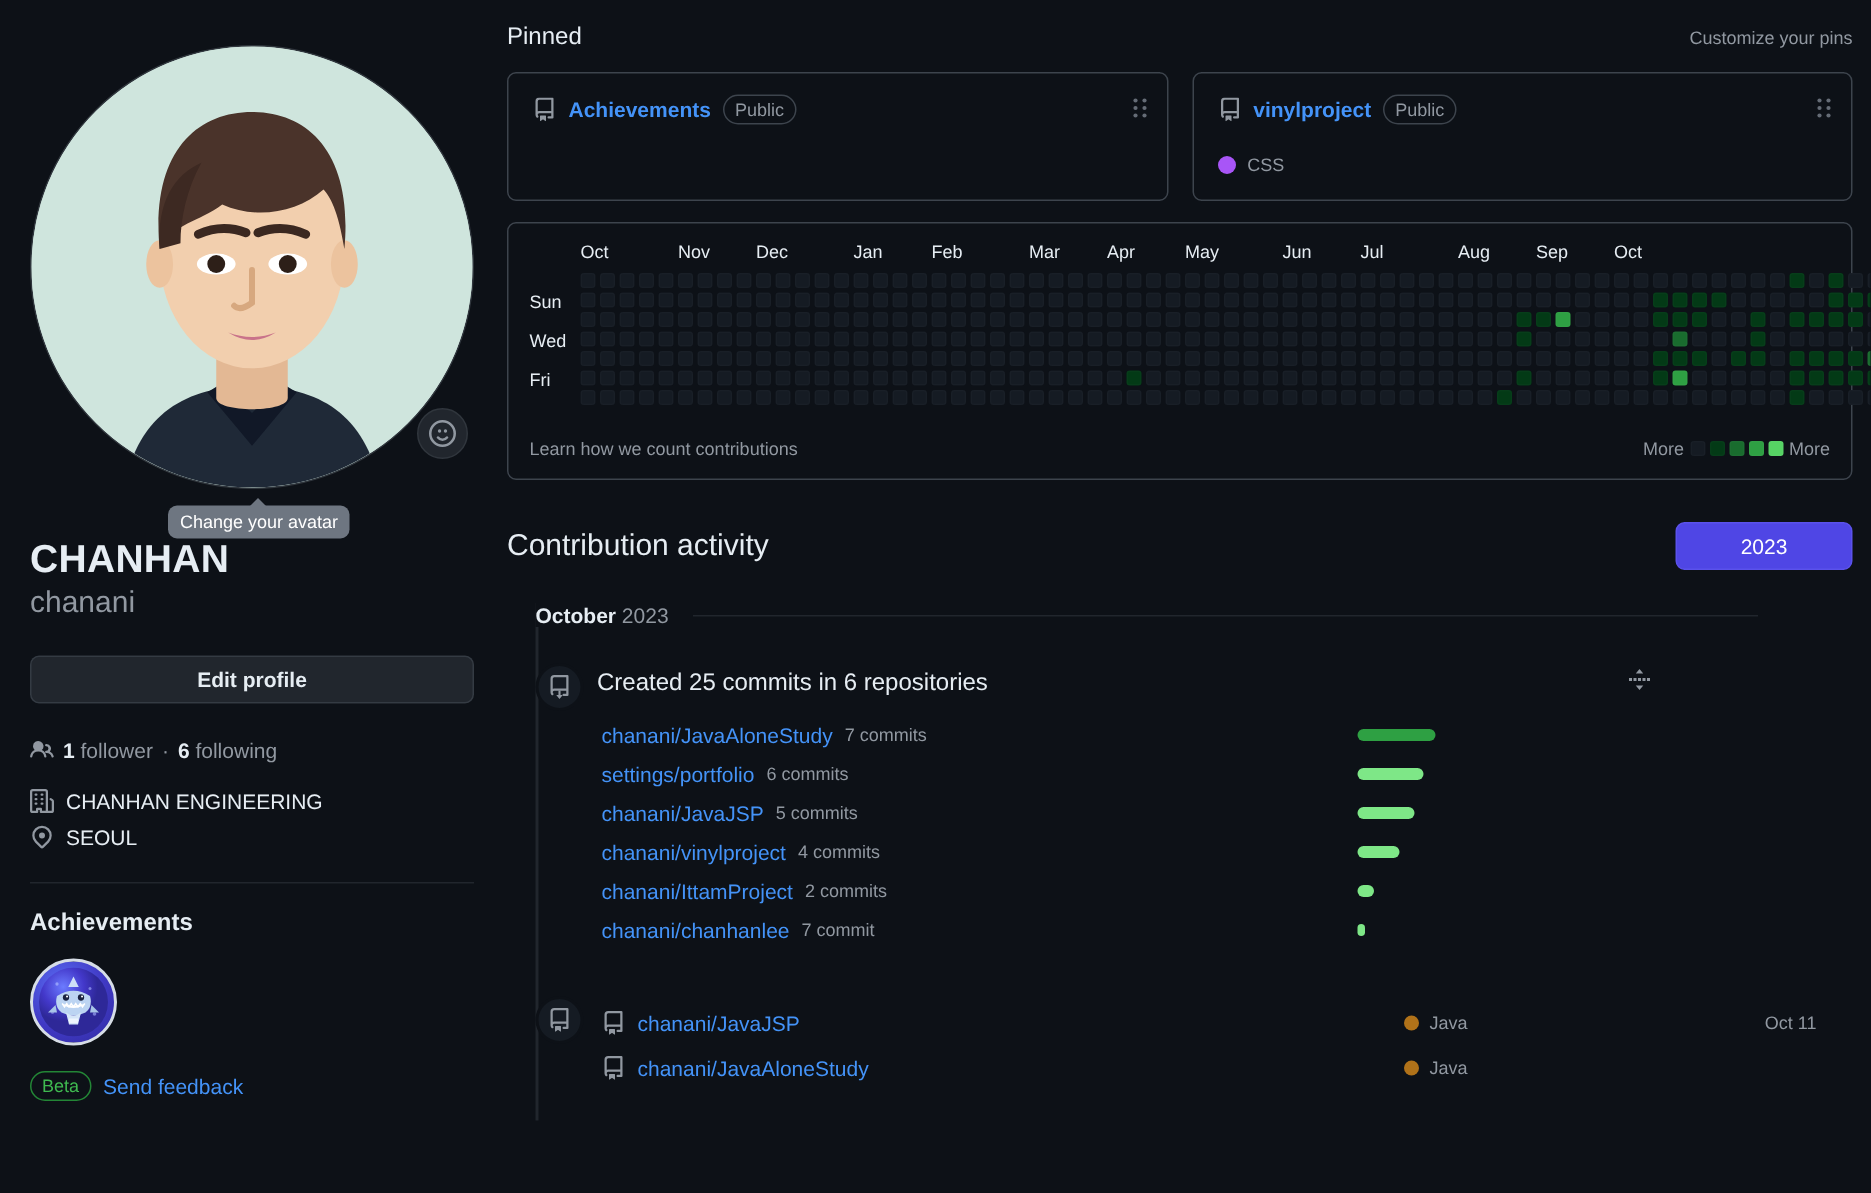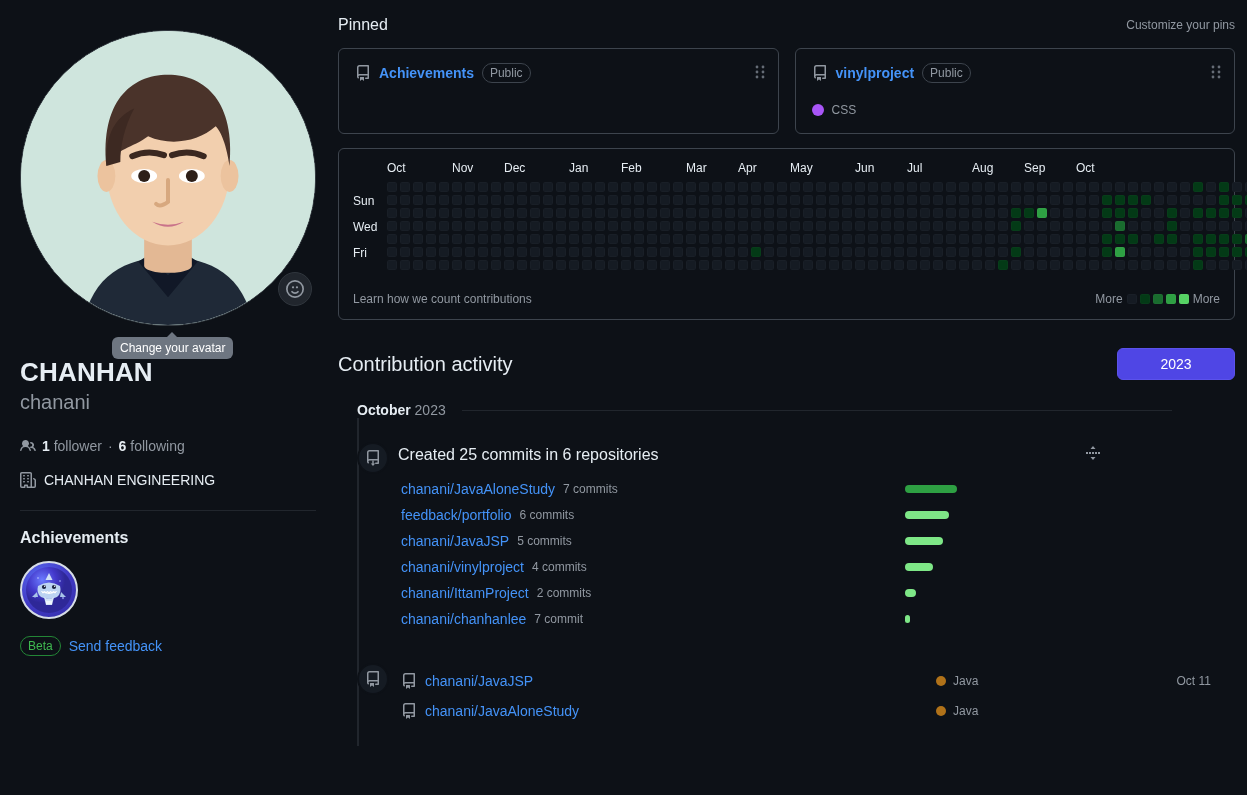--- a/index.html
+++ b/index.html
@@ -190,38 +190,47 @@
           <path d="M8 0a8 8 0 110 16A8 8 0 018 0zm0 1.5a6.5 6.5 0 100 13 6.5 6.5 0 000-13zM5.25 6.5a1 1 0 112 0 1 1 0 01-2 0zm3.5 0a1 1 0 112 0 1 1 0 01-2 0zM4.9 9.8a.75.75 0 011.05.16 2.6 2.6 0 004.1 0 .75.75 0 111.2.9 4.1 4.1 0 01-6.5 0 .75.75 0 01.15-1.06z"></path>
         </svg>
       </div>
     </div>
 
     <div class="tooltip">Change your avatar</div>
 
     <div class="fullname">CHANHAN</div>
     <div class="username">chanani</div>
 
+    <div class="edit-profile">Edit profile</div>
 
     <div class="followers">
       <svg width="16" height="16" viewBox="0 0 16 16" fill="currentColor">
         <path d="M2 5.5a3.5 3.5 0 115.898 2.549 5.5 5.5 0 013.034 4.084.75.75 0 11-1.482.235 4 4 0 00-7.9 0 .75.75 0 01-1.482-.236A5.5 5.5 0 013.102 8.05 3.49 3.49 0 012 5.5zM11 4a3.001 3.001 0 012.22 5.018 5 5 0 012.56 3.012.75.75 0 11-1.44.42 3.5 3.5 0 00-3.55-2.45.75.75 0 110-1.5 1.5 1.5 0 100-3 .75.75 0 010-1.5z"></path>
       </svg>
       <a href="#"><b>1</b> <span>follower</span></a>
       <span>·</span>
       <a href="#"><b>6</b> <span>following</span></a>
     </div>
 
     <div class="meta-list">
       <div class="meta-row">
         <span class="ico">
           <svg width="16" height="16" viewBox="0 0 16 16" fill="currentColor">
             <path d="M1.75 16A1.75 1.75 0 010 14.25V1.75C0 .784.784 0 1.75 0h8.5C11.216 0 12 .784 12 1.75v12.5c0 .085-.006.168-.018.25h2.268a.25.25 0 00.25-.25V8.285a.25.25 0 00-.111-.208l-1.055-.703a.75.75 0 11.832-1.248l1.055.703c.487.325.779.871.779 1.456v5.965A1.75 1.75 0 0114.25 16h-3.5a.766.766 0 01-.197-.026c-.099.017-.2.026-.303.026h-3a.75.75 0 01-.75-.75V14h-1v1.25a.75.75 0 01-.75.75zm-.25-1.75c0 .138.112.25.25.25H4v-1.25a.75.75 0 01.75-.75h2.5a.75.75 0 01.75.75v1.25h2.25a.25.25 0 00.25-.25V1.75a.25.25 0 00-.25-.25h-8.5a.25.25 0 00-.25.25zM3.75 6h.5a.75.75 0 010 1.5h-.5a.75.75 0 010-1.5zM3 3.75A.75.75 0 013.75 3h.5a.75.75 0 010 1.5h-.5A.75.75 0 013 3.75zm4 3A.75.75 0 017.75 6h.5a.75.75 0 010 1.5h-.5A.75.75 0 017 6.75zM7.75 3h.5a.75.75 0 010 1.5h-.5a.75.75 0 010-1.5zM3 9.75A.75.75 0 013.75 9h.5a.75.75 0 010 1.5h-.5A.75.75 0 013 9.75zM7.75 9h.5a.75.75 0 010 1.5h-.5a.75.75 0 010-1.5z"></path>
           </svg>
         </span>
         <span>CHANHAN ENGINEERING</span>
+      </div>
+      <div class="meta-row">
+        <span class="ico">
+          <svg width="16" height="16" viewBox="0 0 16 16" fill="currentColor">
+            <path d="m12.596 11.596-3.535 3.536a1.5 1.5 0 01-2.122 0l-3.535-3.536a6.5 6.5 0 119.192-9.193 6.5 6.5 0 010 9.193zm-1.06-8.132v-.001a5 5 0 10-7.072 7.072L8 14.07l3.536-3.534a5 5 0 000-7.072zM8 9a2 2 0 110-4 2 2 0 010 4z"></path>
+          </svg>
+        </span>
+        <span>SEOUL</span>
       </div>
     </div>
 
     <div class="divider"></div>
 
     <div class="ach-title">Achievements</div>
 
     <div class="badge-shark">
       <svg width="46" height="46" viewBox="0 0 46 46">
         <defs>
@@ -1000,21 +1009,21 @@
         </div>
         <div class="commit-list" id="commit-list">
             <div class="commit-row">
               <a class="commit-name" href="#">chanani/JavaAloneStudy</a>
               <span class="commit-count">7 commits</span>
               <span class="commit-bar-wrap">
                 <span class="commit-bar" style="width: 52px; background: rgb(46, 160, 67);"></span>
               </span>
             </div>
             <div class="commit-row">
-              <a class="commit-name" href="#">feedback/portfolio</a>
+              <a class="commit-name" href="#">settings/portfolio</a>
               <span class="commit-count">6 commits</span>
               <span class="commit-bar-wrap">
                 <span class="commit-bar" style="width: 44px; background: rgb(126, 231, 135);"></span>
               </span>
             </div>
             <div class="commit-row">
               <a class="commit-name" href="#">chanani/JavaJSP</a>
               <span class="commit-count">5 commits</span>
               <span class="commit-bar-wrap">
                 <span class="commit-bar" style="width: 38px; background: rgb(126, 231, 135);"></span>

